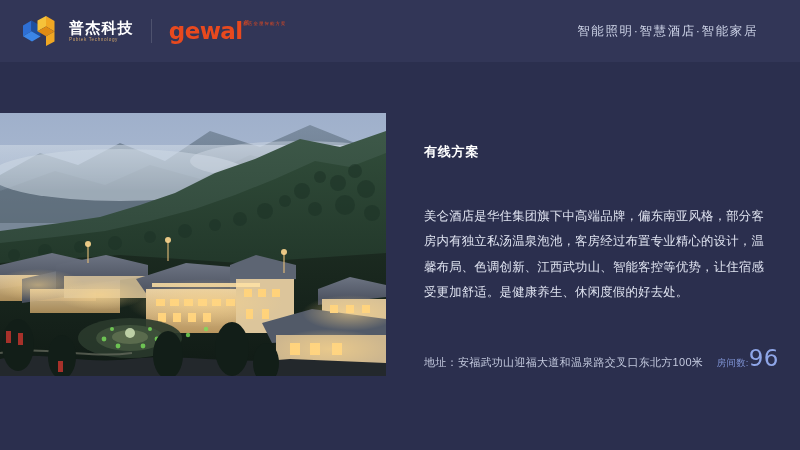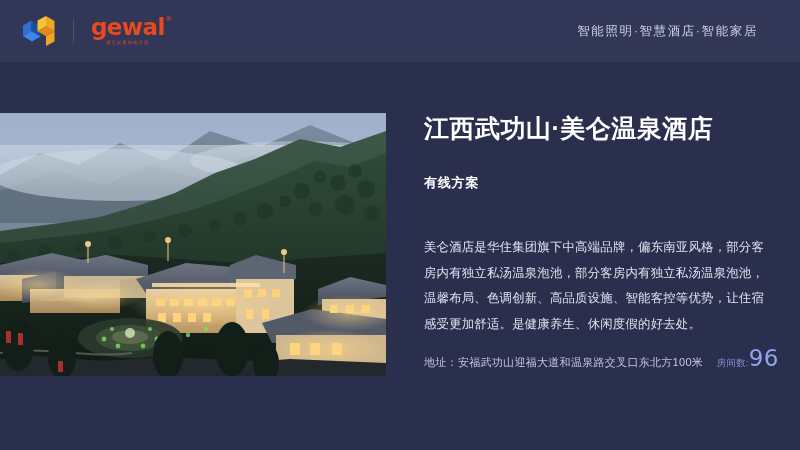--- a/index.html
+++ b/index.html
@@ -71,21 +71,21 @@
 
   .brand-divider {
     width: 1px;
     height: 24px;
     background: rgba(255,255,255,0.14);
     margin: 0 4px;
   }
 
   .brand-gewal {
     display: flex;
-    flex-direction: column;
+    flex-direction: row;
     line-height: 1;
     position: relative;
   }
   .brand-gewal .word {
     font-size: 23px;
     font-weight: bold;
     color: #e8491e;
     letter-spacing: -0.6px;
     font-family: "DejaVu Sans", sans-serif;
     position: relative;
@@ -207,20 +207,24 @@
           <polygon points="1,9.5 9.5,4.6 9.5,15.2 1,20.2" fill="#2e6fd4"></polygon>
           <polygon points="9.5,15.2 9.5,4.6 18.5,9.7 18.5,20.4" fill="#1e4f9e"></polygon>
           <polygon points="1,20.2 9.5,15.2 18.5,20.4 10,25.5" fill="#3b86e8"></polygon>
           <polygon points="15.5,4.6 24,0 24,10.4 15.5,15.2" fill="#f5c23a"></polygon>
           <polygon points="24,0 32.5,4.9 32.5,15.4 24,10.4" fill="#f0a723"></polygon>
           <polygon points="15.5,15.2 24,10.4 32.5,15.4 24,20.3" fill="#e08b13"></polygon>
           <polygon points="24,20.3 32.5,15.4 32.5,25.4 24,30" fill="#f0a723"></polygon>
         </svg>
       </div>
 
+      <div class="brand-pubtek">
+        <span class="cn">普杰科技</span>
+        <span class="en">Pubtek  Technology</span>
+      </div>
 
       <div class="brand-divider"></div>
 
       <div class="brand-gewal">
         <span class="word">
           <span>gewal</span><span class="reg">®</span>
         </span>
         <span class="sub">酒店全屋智能方案</span>
       </div>
 
@@ -399,23 +403,22 @@
         <line x1="168" y1="128" x2="168" y2="148"></line>
         <line x1="284" y1="140" x2="284" y2="160"></line>
       </g>
       <circle cx="88" cy="131" r="3" fill="#ffd78f" opacity="0.9"></circle>
       <circle cx="168" cy="127" r="3" fill="#ffd78f" opacity="0.9"></circle>
       <circle cx="284" cy="139" r="3" fill="#ffd78f" opacity="0.9"></circle>
     </svg>
   </div>
 
   <div class="content">
-    <div class="title">江西武功山·美仑温泉酒店</div>
     <div class="subtitle">有线方案</div>
-    <div class="description">美仑酒店是华住集团旗下中高端品牌，偏东南亚风格，部分客房内有独立私汤温泉泡池，部分客房内有独立私汤温泉泡池，温馨布局、色调创新、高品质设施、智能客控等优势，让住宿感受更加舒适。是健康养生、休闲度假的好去处。</div>
+    <div class="description">美仑酒店是华住集团旗下中高端品牌，偏东南亚风格，部分客房内有独立私汤温泉泡池，客房经过布置专业精心的设计，温馨布局、色调创新、江西武功山、智能客控等优势，让住宿感受更加舒适。是健康养生、休闲度假的好去处。</div>
   </div>
 
   <div class="meta-row">
     <div class="address">地址：安福武功山迎福大道和温泉路交叉口东北方100米</div>
     <div class="rooms">
       <span class="label">房间数:</span>
       <span class="value">96</span>
     </div>
   </div>
 

